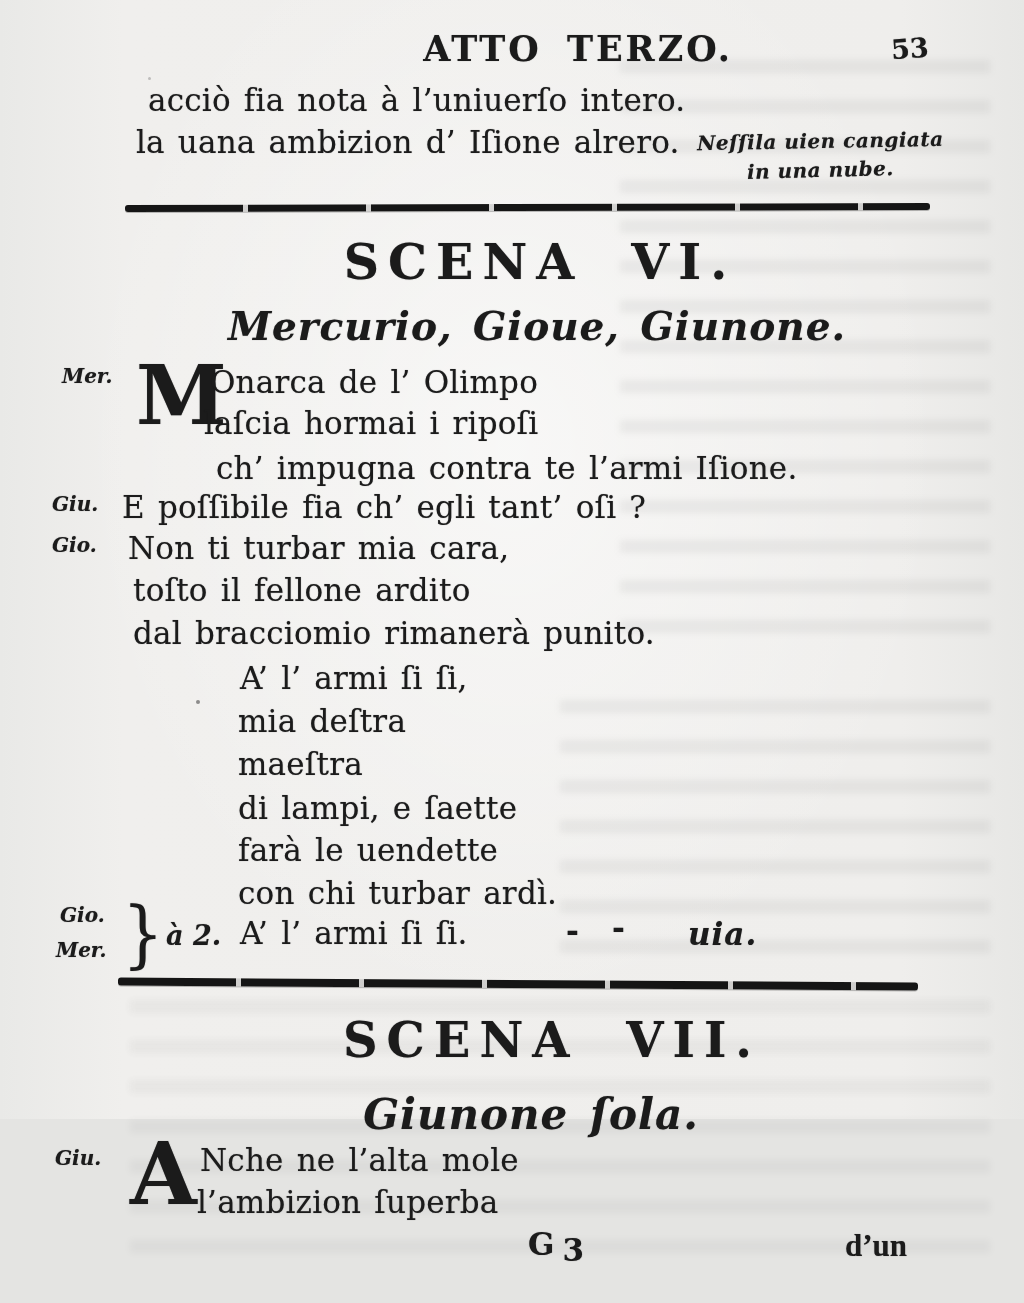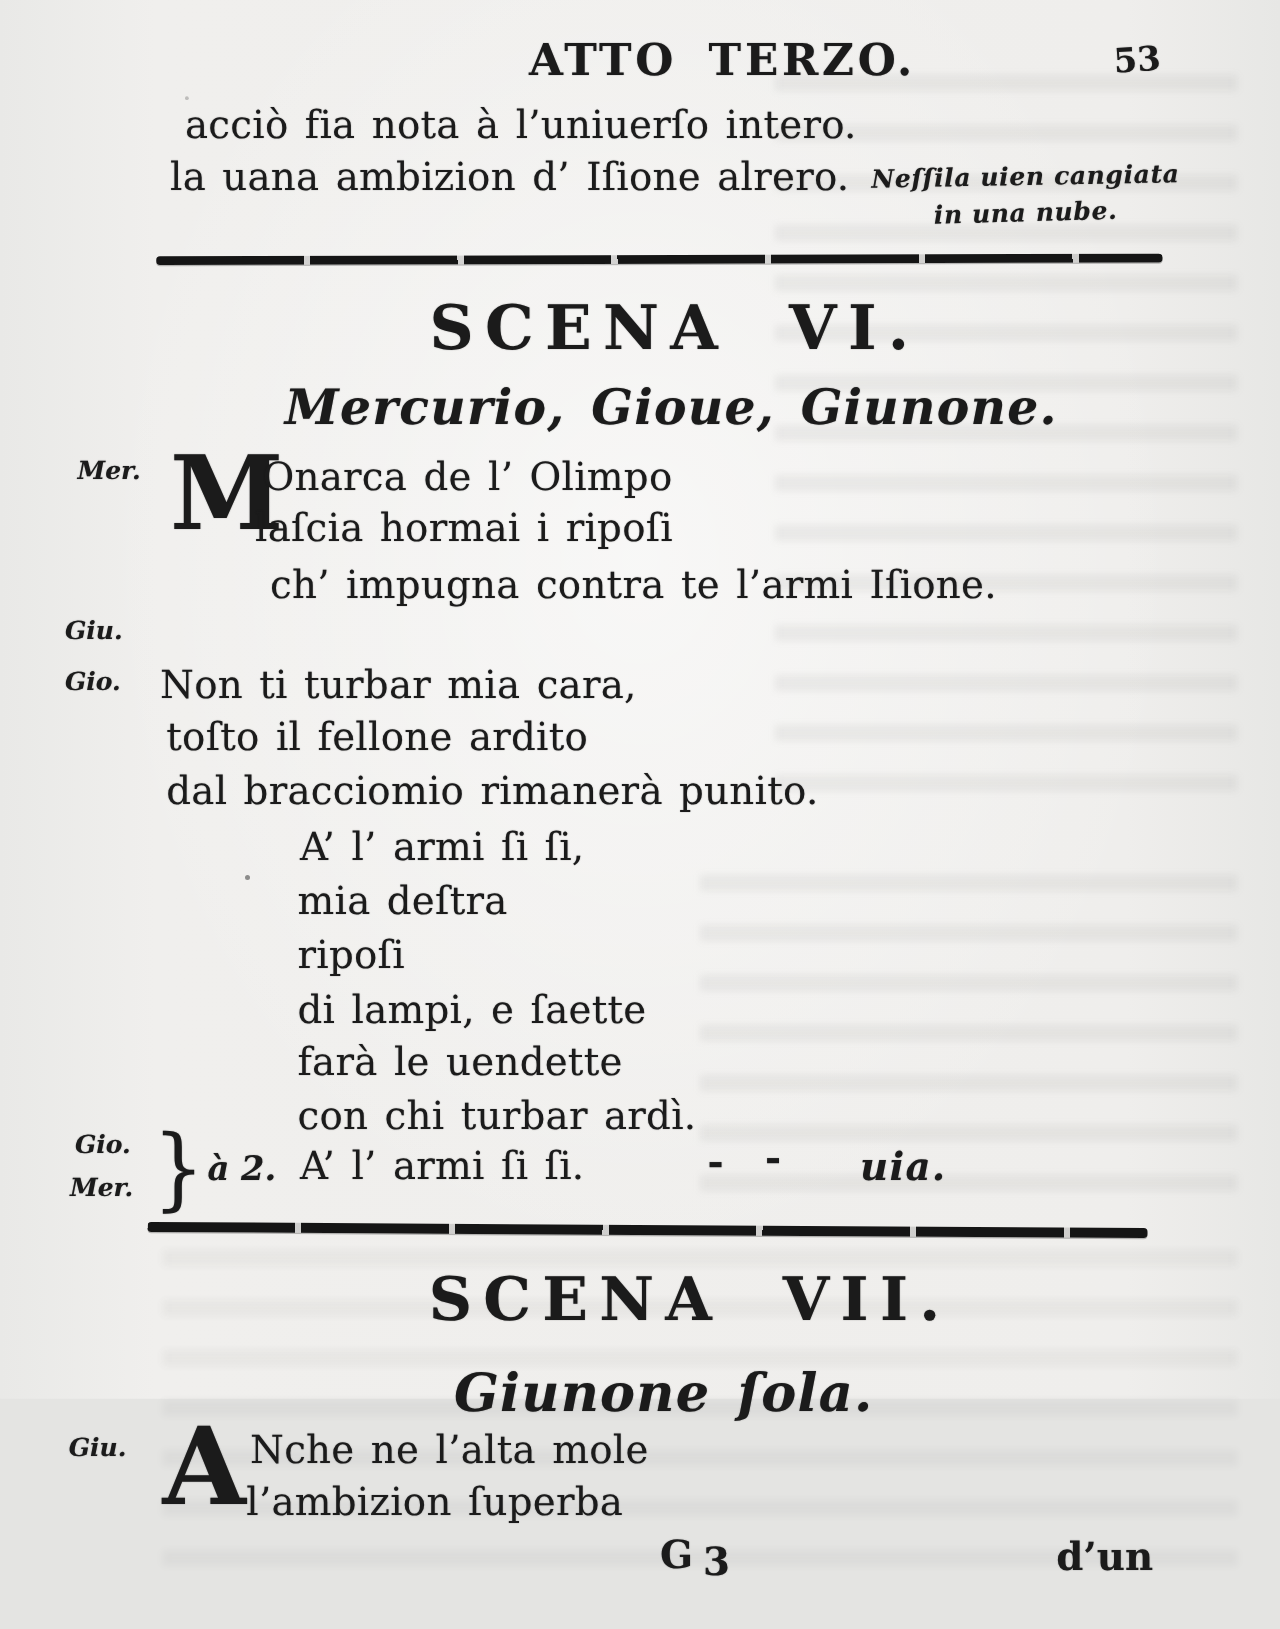--- a/index.html
+++ b/index.html
@@ -77,29 +77,30 @@
   <div class="abs ink scene-head" style="left:540px;top:233px;transform:translateX(-50%);">SCENA VI.</div>
   <div class="abs ink scene-chars" style="left:537px;top:303px;transform:translateX(-50%);">Mercurio, Gioue, Giunone.</div>
 
   <div class="abs ink speaker" style="left:62px;top:364px;">Mer.</div>
   <div class="abs ink dropcap" style="left:136px;top:364px;font-size:82px;">M</div>
   <div class="abs ink body-line" style="left:210px;top:364px;">Onarca de l’ Olimpo</div>
   <div class="abs ink body-line" style="left:204px;top:405px;">laſcia hormai i ripoſi</div>
   <div class="abs ink body-line" style="left:216px;top:450px;">ch’ impugna contra te l’armi Iſione.</div>
 
   <div class="abs ink speaker" style="left:52px;top:492px;">Giu.</div>
+  <div class="abs ink body-line" style="left:122px;top:489px;">E poſſibile fia ch’ egli tant’ oſi ?</div>
 
   <div class="abs ink speaker" style="left:52px;top:533px;">Gio.</div>
   <div class="abs ink body-line" style="left:128px;top:530px;">Non ti turbar mia cara,</div>
   <div class="abs ink body-line" style="left:133px;top:572px;">toſto il fellone ardito</div>
   <div class="abs ink body-line" style="left:133px;top:615px;">dal bracciomio rimanerà punito.</div>
 
   <div class="abs ink body-line" style="left:240px;top:660px;">A’ l’ armi ſi ſi,</div>
   <div class="abs ink body-line" style="left:238px;top:703px;">mia deſtra</div>
-  <div class="abs ink body-line" style="left:238px;top:746px;">ripoſi</div>
+  <div class="abs ink body-line" style="left:238px;top:746px;">maeſtra</div>
   <div class="abs ink body-line" style="left:238px;top:790px;">di lampi, e ſaette</div>
   <div class="abs ink body-line" style="left:238px;top:832px;">farà le uendette</div>
   <div class="abs ink body-line" style="left:238px;top:875px;">con chi turbar ardì.</div>
 
   <div class="abs ink speaker" style="left:60px;top:903px;">Gio.</div>
   <div class="abs ink speaker" style="left:56px;top:938px;">Mer.</div>
   <div class="abs ink duet-brace" style="left:120px;top:898px;">}</div>
   <div class="abs ink tempo" style="left:166px;top:920px;">à 2.</div>
   <div class="abs ink body-line" style="left:240px;top:915px;">A’ l’ armi ſi ſi.</div>
   <div class="abs ink dash" style="left:566px;top:912px;">-</div>
@@ -112,19 +113,19 @@
   <div class="abs ink scene-chars" style="left:531px;top:1090px;transform:translateX(-50%);font-size:42px;">Giunone ſola.</div>
 
   <div class="abs ink speaker" style="left:55px;top:1146px;">Giu.</div>
   <div class="abs ink dropcap" style="left:130px;top:1140px;font-size:86px;">A</div>
   <div class="abs ink body-line" style="left:200px;top:1142px;">Nche ne l’alta mole</div>
   <div class="abs ink body-line" style="left:197px;top:1184px;">l’ambizion ſuperba</div>
 
   <div class="abs ink footer-sig" style="left:528px;top:1226px;">
     <span>G</span><span class="num">3</span>
   </div>
-  <div class="abs ink catchword" style="left:845px;top:1228px;">d’un</div>
+  <div class="abs ink catchword" style="left:845px;top:1228px;font-family:Liberation Serif, serif;">d’un</div>
 
   <div class="speck" style="left:196px;top:700px;width:4px;height:4px;"></div>
 
   <div class="speck" style="left:148px;top:77px;width:3px;height:3px;opacity:.5;"></div>
 
 </div>
 
 </body></html>

